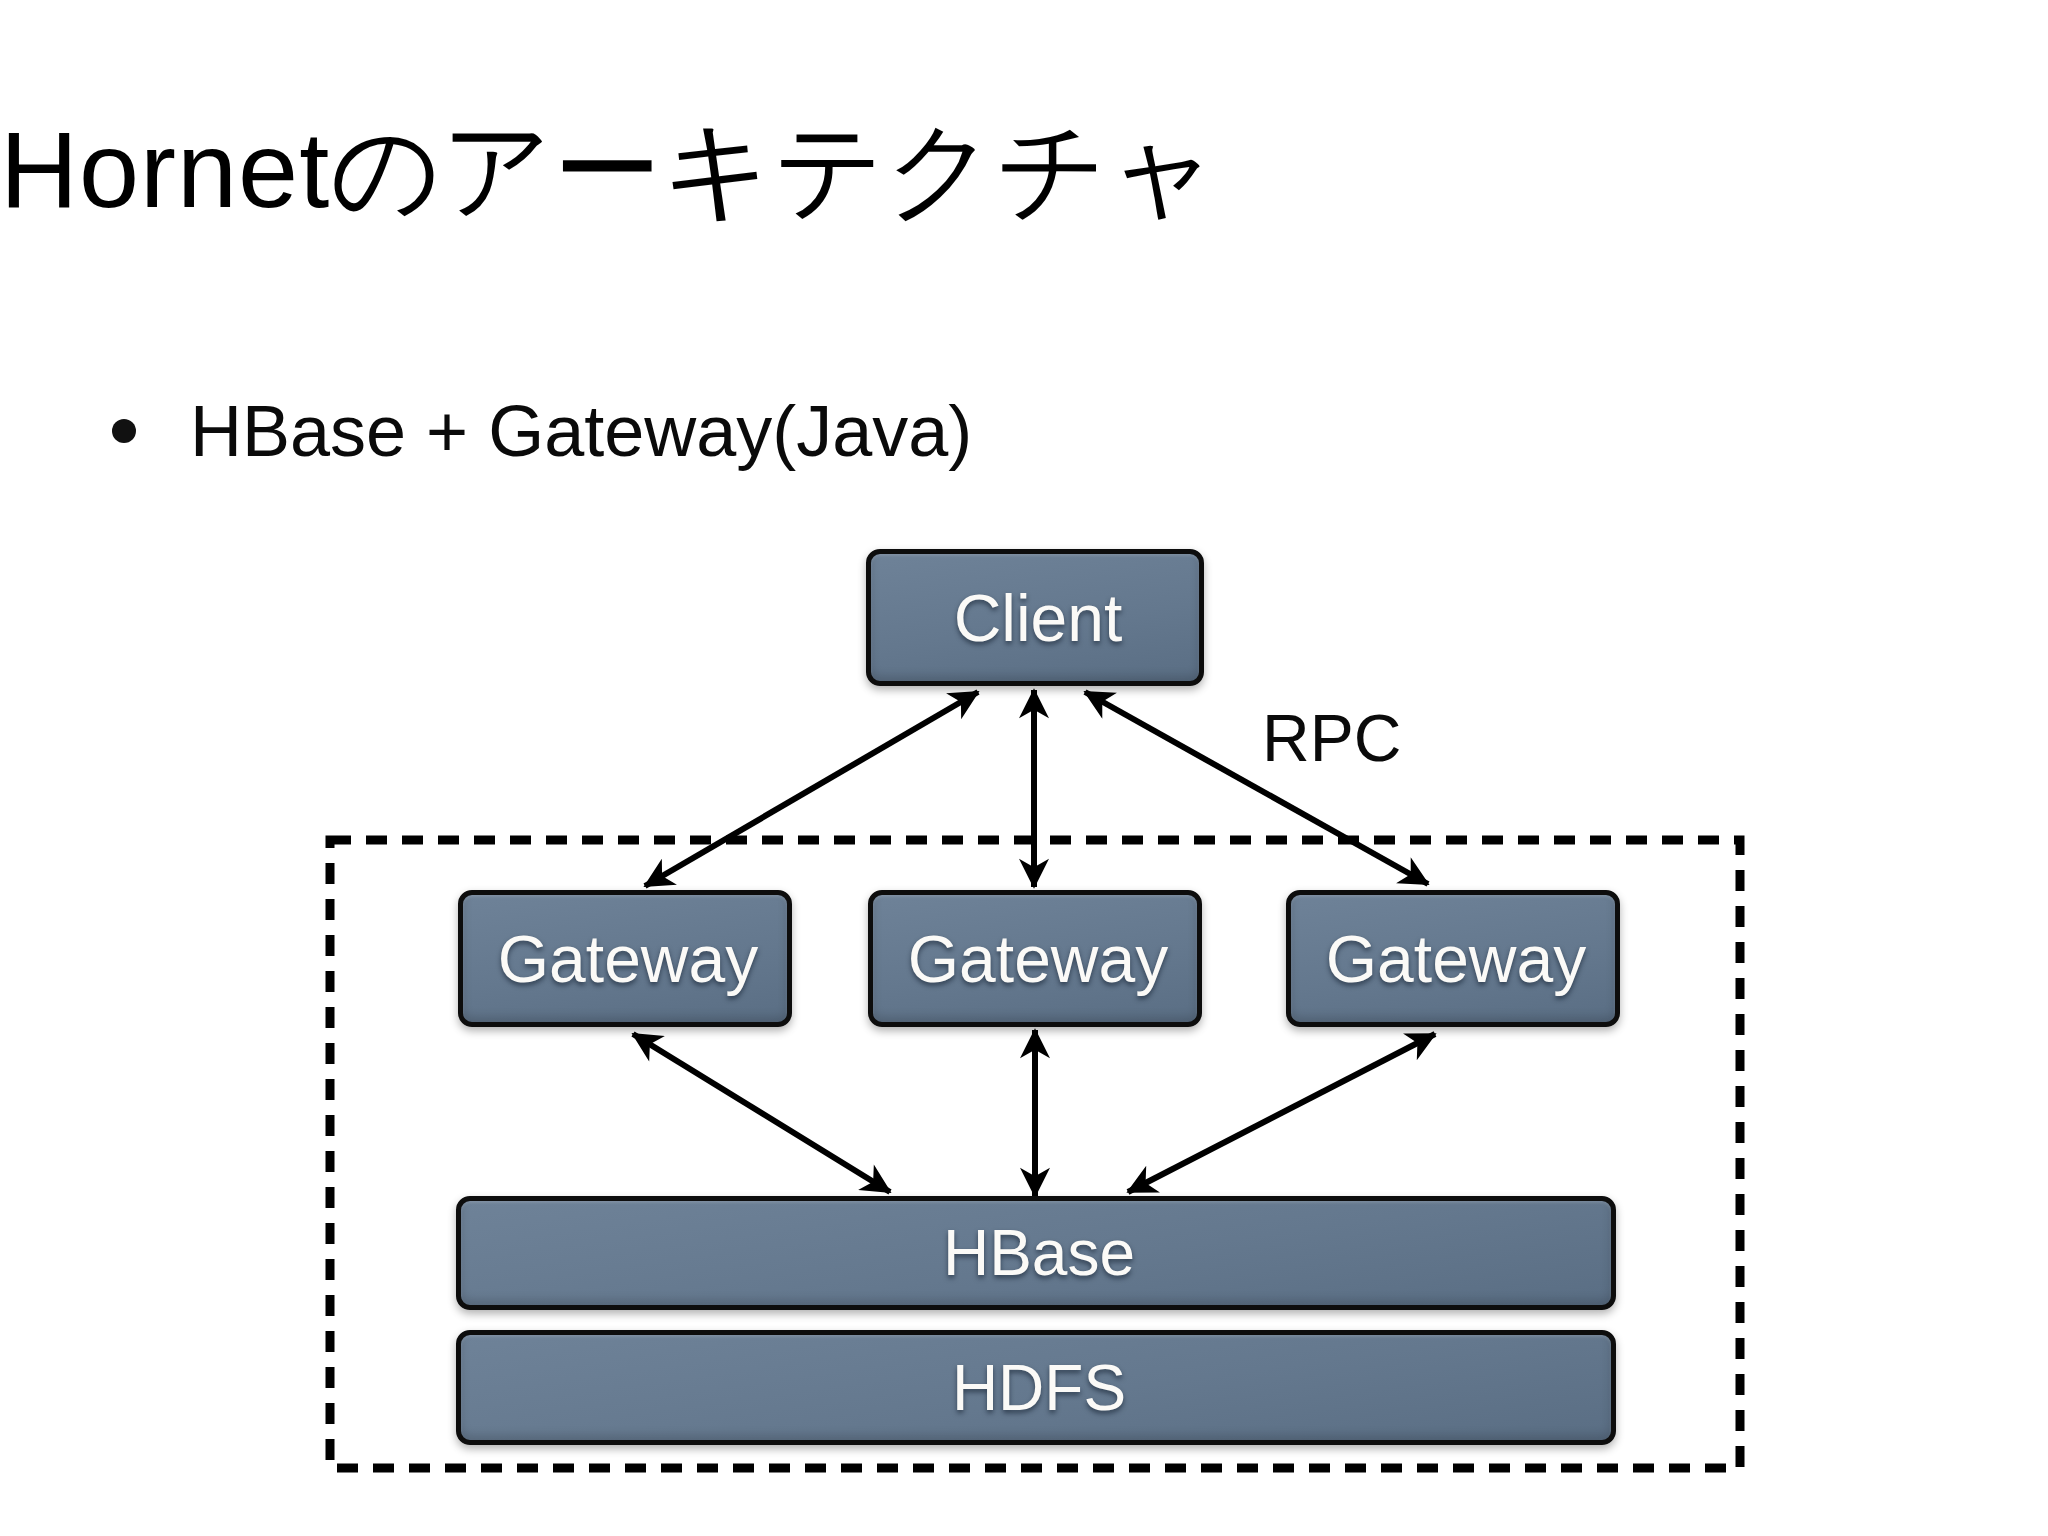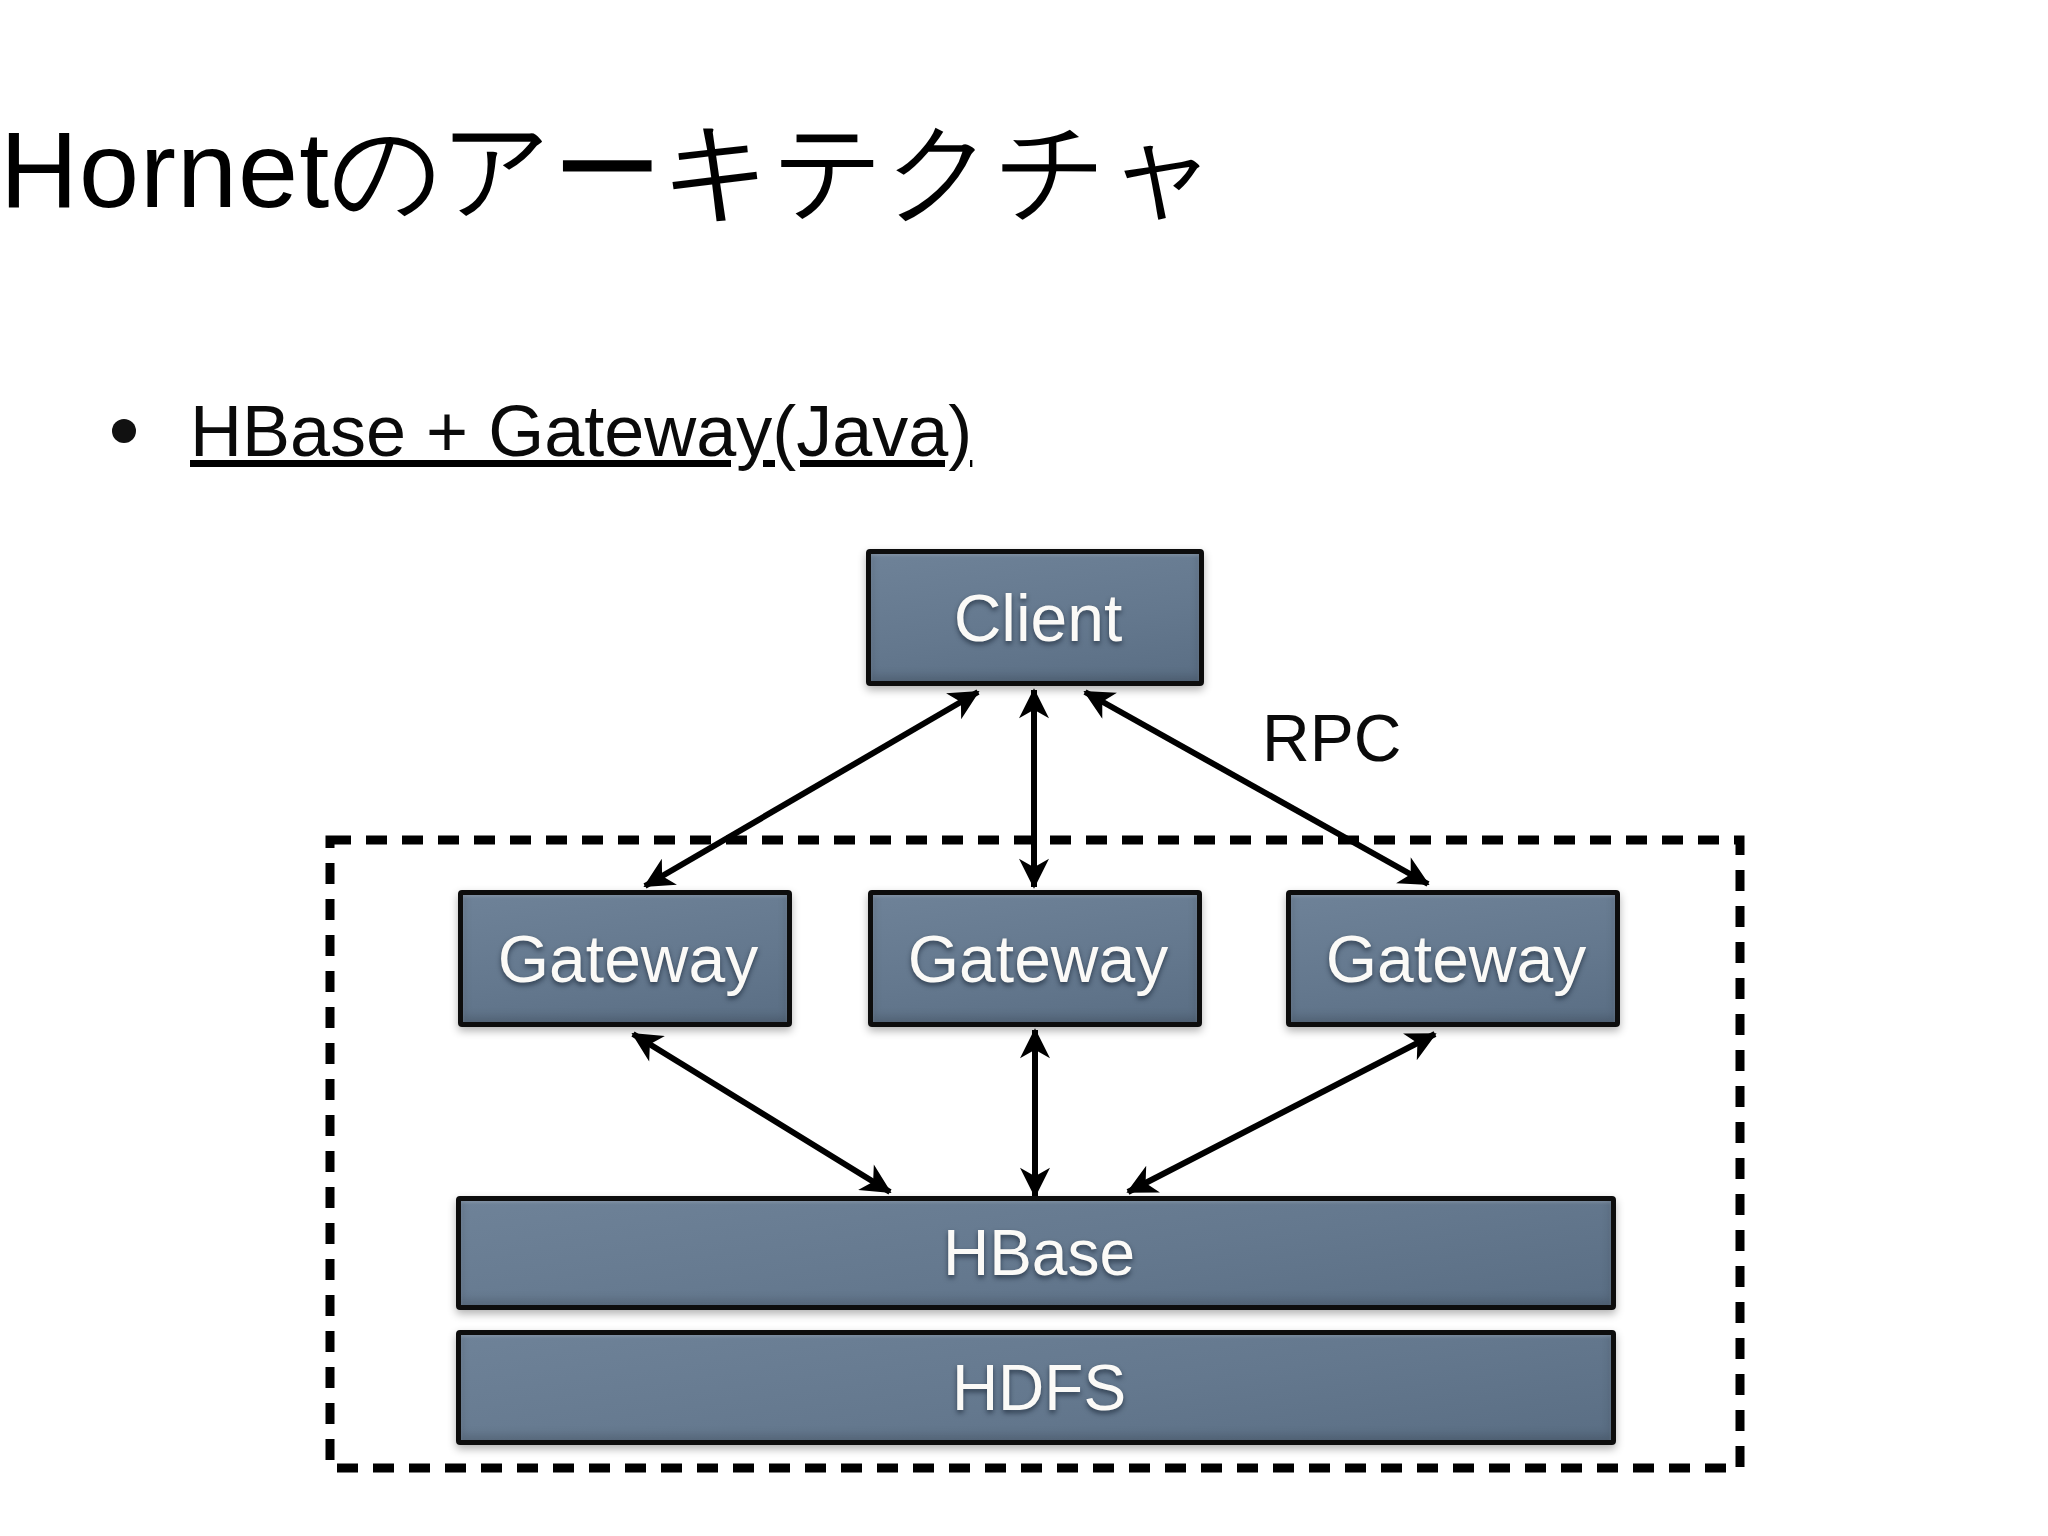--- a/index.html
+++ b/index.html
@@ -29,21 +29,20 @@
     letter-spacing: 1px;
     white-space: nowrap;
   }
   .bullet-row {
     position: absolute;
     left: 112px;
     top: 388px;
     height: 86px;
     display: flex;
     align-items: center;
-    text-decoration: underline;
   }
   .bullet-dot {
     width: 24px;
     height: 24px;
     border-radius: 50%;
     background: #111111;
     margin-right: 54px;
     flex: 0 0 auto;
   }
   .bullet-text {
@@ -62,21 +61,21 @@
   }
   .node {
     position: absolute;
     z-index: 2;
     display: flex;
     align-items: center;
     justify-content: center;
     box-sizing: border-box;
     background: linear-gradient(172deg, #6e8298 0%, #64788e 55%, #5a6e84 100%);
     border: 5px solid #0d0d0d;
-    border-radius: 4px;
+    border-radius: 14px;
     color: #fbfaf7;
     font-size: 66px;
     font-weight: 400;
     text-shadow: 0 3px 5px rgba(8, 18, 32, 0.55);
     box-shadow: 0 4px 9px rgba(0, 0, 0, 0.30),
                 inset 0 2px 3px rgba(255, 255, 255, 0.14),
                 inset 0 -5px 10px rgba(0, 0, 0, 0.16);
     white-space: nowrap;
     padding-left: 6px;
   }

